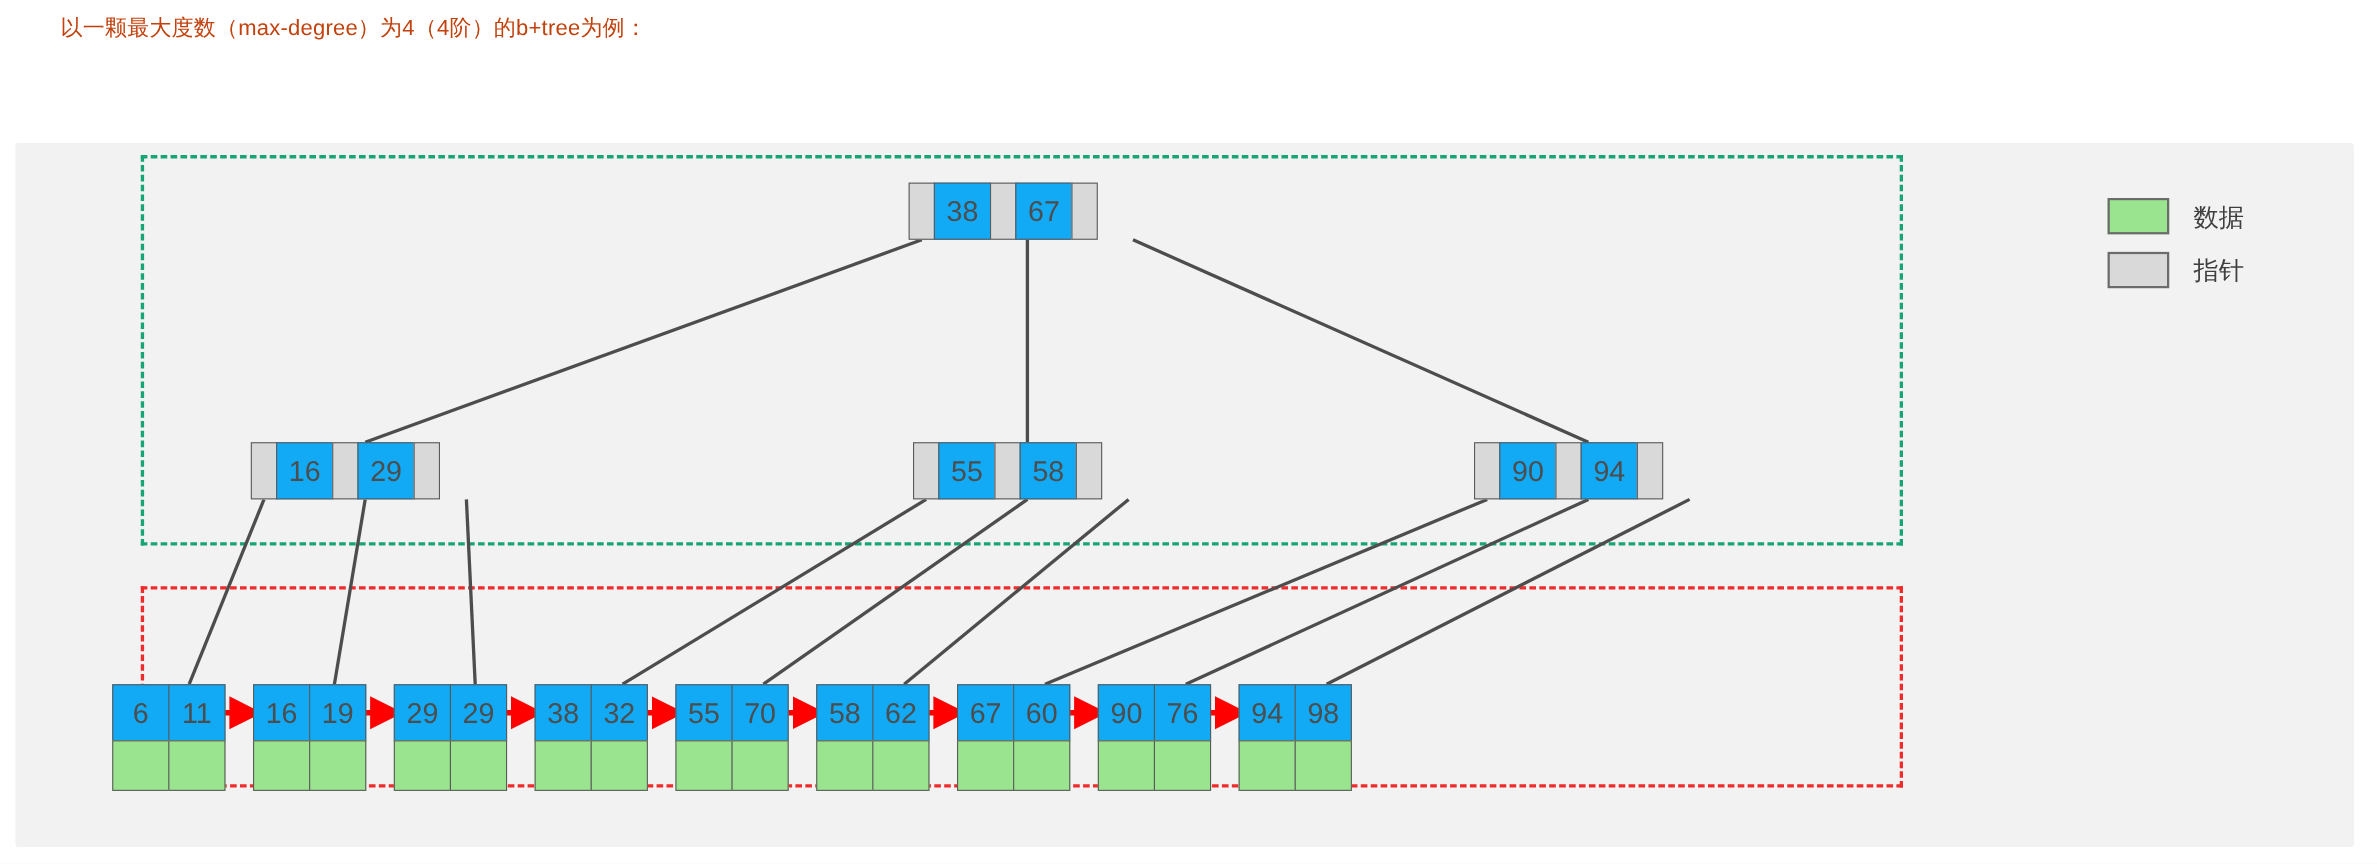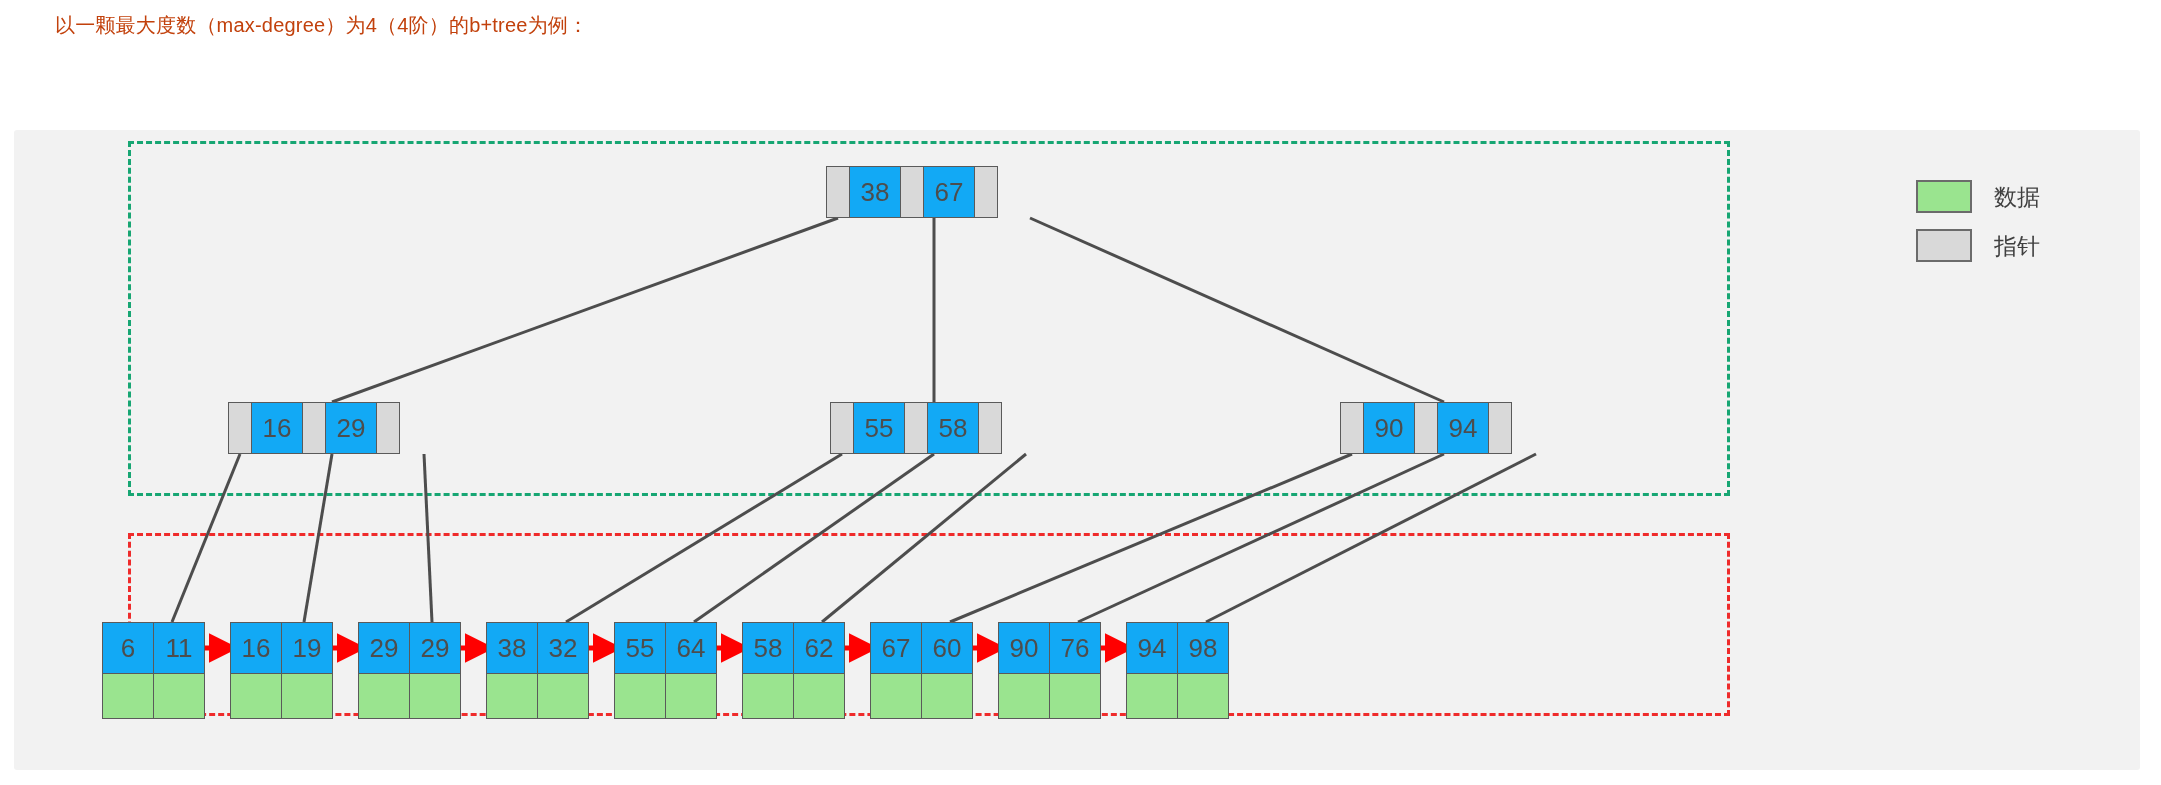--- a/index.html
+++ b/index.html
@@ -276,21 +276,21 @@
     </div>
     <div class="leaf-data">
       <div class="dcell"></div>
       <div class="dcell"></div>
     </div>
   </div>
 
   <div class="leaf" style="left:600px; top:492px;">
     <div class="leaf-keys">
       <div class="kcell">55</div>
-      <div class="kcell">64</div>
+      <div class="kcell">70</div>
     </div>
     <div class="leaf-data">
       <div class="dcell"></div>
       <div class="dcell"></div>
     </div>
   </div>
 
   <div class="leaf" style="left:728px; top:492px;">
     <div class="leaf-keys">
       <div class="kcell">58</div>

